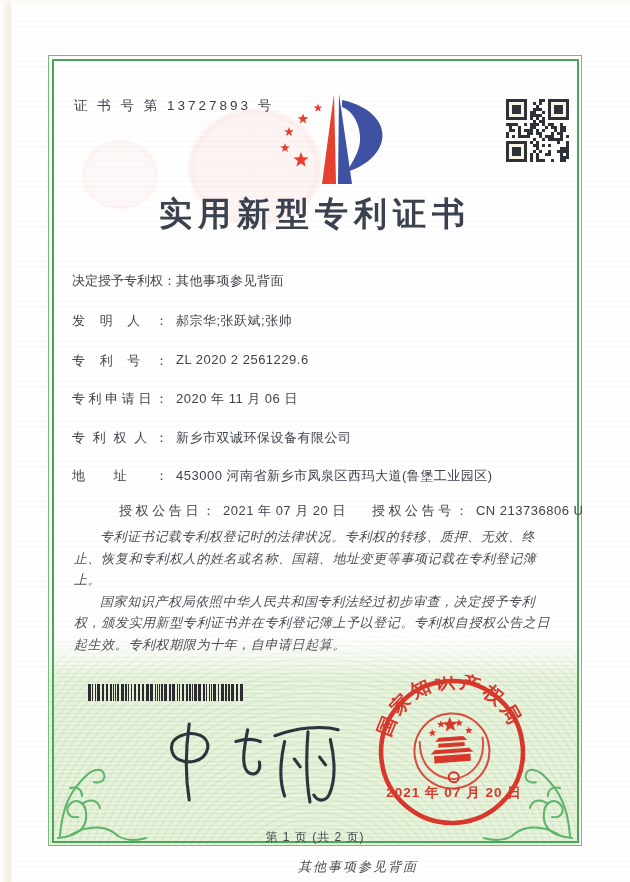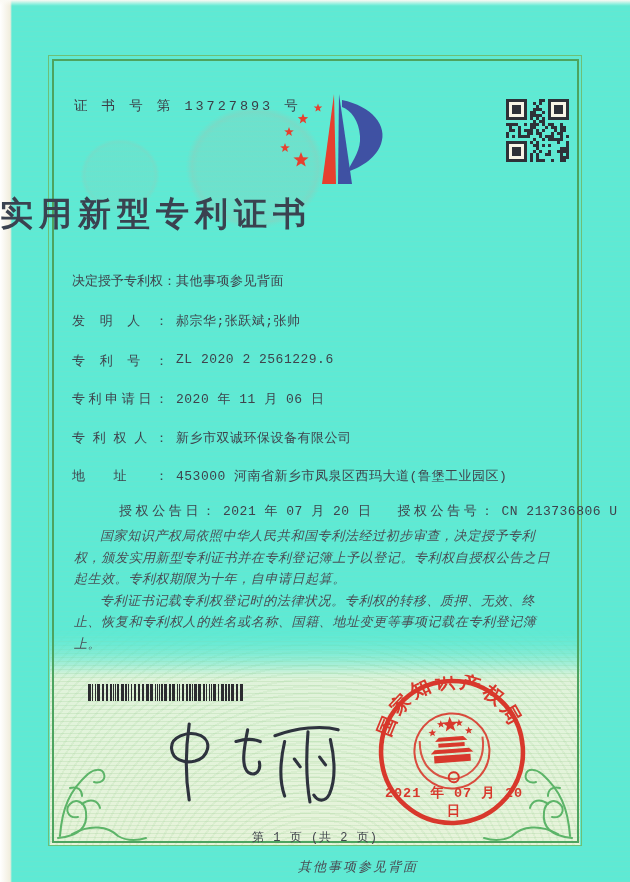--- a/index.html
+++ b/index.html
@@ -1,18 +1,18 @@
 <!DOCTYPE html>
 <html><head>
 <meta charset="utf-8">
 <style>
   html,body{margin:0;padding:0;background:#e6e4dd;}
   .page{position:relative;width:630px;height:882px;overflow:hidden;
-        background:#5eead4;
-        font-family:Liberation Mono, monospace;}
+        background:#ffffff;
+        font-family:Liberation Sans, sans-serif;}
   .page::before{content:"";position:absolute;inset:0;
         background:repeating-linear-gradient(0deg,rgba(205,195,155,.07) 0 1px,transparent 1px 5px);
         pointer-events:none;}
   .scan-left{position:absolute;left:0;top:0;width:12px;height:100%;
         background:linear-gradient(90deg,#ffffff, #f1eddd 85%,rgba(241,237,221,0));}
   .scan-top{position:absolute;left:0;top:0;width:100%;height:6px;
         background:linear-gradient(180deg,#fbfaf4,rgba(251,250,244,0));}
   .ghost{position:absolute;border-radius:50%;pointer-events:none;}
   .ghost.g1{left:150px;top:75px;width:210px;height:185px;
         background:radial-gradient(closest-side,rgba(232,152,142,.10) 55%,rgba(232,152,142,.17) 60%,transparent 66%);}
@@ -35,21 +35,21 @@
 
   .flourish{position:absolute;width:96px;height:96px;}
   .fl-left{left:52px;top:748px;}
   .fl-right{left:482px;top:748px;transform:scaleX(-1);}
 
   .cert-no{position:absolute;left:74px;top:97px;font-size:13.5px;letter-spacing:3px;
         color:#3b3e46;}
   .logo{position:absolute;left:262px;top:90px;width:150px;height:100px;}
   .qr{position:absolute;left:506px;top:99px;width:63px;height:63px;}
 
-  .title{position:absolute;left:0;top:192px;width:100%;margin:0;
+  .title{position:absolute;left:0;top:192px;width:100%;margin:0;text-align:center;
         font-size:33px;font-weight:600;letter-spacing:6px;color:#3a4250;}
 
   .fields{position:absolute;left:72px;top:270px;width:490px;font-size:13px;color:#3f434c;}
   .frow{position:absolute;left:0;white-space:nowrap;}
   .f-label{display:inline-block;width:96px;text-align:justify;text-align-last:justify;
         vertical-align:top;}
   .f-value{margin-left:8px;letter-spacing:.5px;}
   .pair2{margin-left:26px;}
   .r0{top:2px;} .r1{top:42px;} .r2{top:82px;} .r3{top:120px;}
   .r4{top:159px;} .r5{top:197px;} .r6{top:232px;margin-left:47px;}
@@ -272,22 +272,22 @@
     </div>
     <div class="frow r5">
       <span class="f-label">地址：</span><span class="f-value">453000 河南省新乡市凤泉区西玛大道(鲁堡工业园区)</span>
     </div>
     <div class="frow r6">
       <span class="f-label">授权公告日：</span><span class="f-value">2021 年 07 月 20 日</span><span class="pair2"><span class="f-label">授权公告号：</span><span class="f-value">CN 213736806 U</span></span>
     </div>
   </div>
 
   <div class="paras">
+    <p>专利证书记载专利权登记时的法律状况。专利权的转移、质押、无效、终止、恢复和专利权人的姓名或名称、国籍、地址变更等事项记载在专利登记簿上。</p>
     <p>国家知识产权局依照中华人民共和国专利法经过初步审查，决定授予专利权，颁发实用新型专利证书并在专利登记簿上予以登记。专利权自授权公告之日起生效。专利权期限为十年，自申请日起算。</p>
-    <p>专利证书记载专利权登记时的法律状况。专利权的转移、质押、无效、终止、恢复和专利权人的姓名或名称、国籍、地址变更等事项记载在专利登记簿上。</p>
   </div>
 
   <svg class="barcode" id="barcode" viewBox="0 0 158 17" preserveAspectRatio="none">
       <rect x="0" y="0" width="3" height="17" fill="#2c2c30"></rect>
       <rect x="4" y="0" width="1" height="17" fill="#2c2c30"></rect>
       <rect x="7" y="0" width="1" height="17" fill="#2c2c30"></rect>
       <rect x="9" y="0" width="3" height="17" fill="#2c2c30"></rect>
       <rect x="14" y="0" width="2" height="17" fill="#2c2c30"></rect>
       <rect x="18" y="0" width="2" height="17" fill="#2c2c30"></rect>
       <rect x="22" y="0" width="2" height="17" fill="#2c2c30"></rect>

